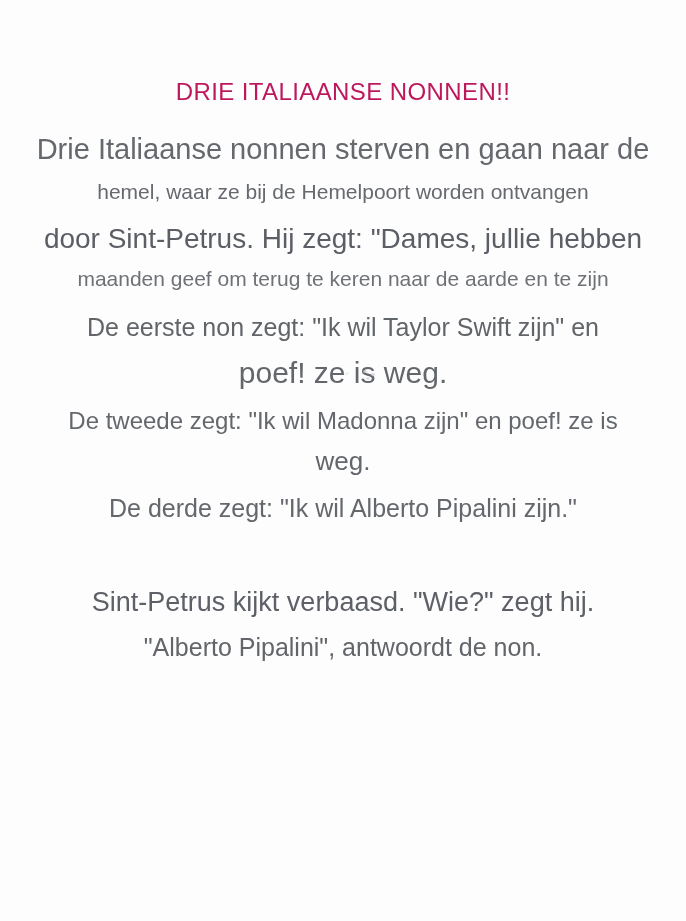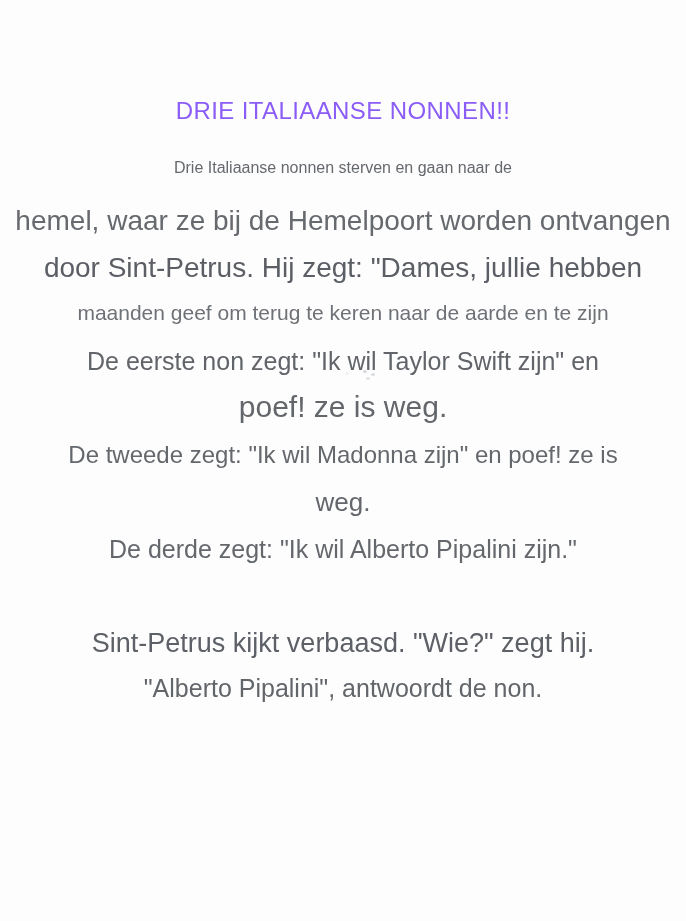--- a/index.html
+++ b/index.html
@@ -17,32 +17,32 @@
   .line {
     height: 40px;
     display: flex;
     align-items: center;
     justify-content: center;
     white-space: nowrap;
     color: #66696e;
     text-align: center;
   }
   
-  .l-t  { margin-top: 91px; font-size: 24px; font-weight: 500; color: #8b5cf6; letter-spacing: 0.4px; }
+  .l-t  { margin-top: 72px; font-size: 24px; font-weight: 500; color: #be185d; letter-spacing: 0.4px; }
   
-  .l0  { margin-top: 17px; font-size: 16px; color: #65686d; }
-  .l1  { margin-top: 13px;  font-size: 28px; color: #66696e; }
+  .l0  { margin-top: 17px; font-size: 29px; color: #65686d; }
+  .l1  { margin-top: 3px;  font-size: 21px; color: #66696e; }
   .l2  { margin-top: 7px;  font-size: 28px; color: #5b5e64; }
   .l3  { margin-top: 11px; font-size: 21.5px; color: #727579; }
-  .l4  { margin-top: 5px;  font-size: 21px; color: #6e7176; }
+  .l4  {  font-size: 21px; color: #6e7176; }
   .l5  { margin-top: 4px;  font-size: 25px; color: #63666b; }
   .l6  { margin-top: 8px;  font-size: 25px; color: #616469; }
   .l7  { margin-top: 6px;  font-size: 30px; color: #63666b; }
   .l8  { margin-top: 8px;  font-size: 24px; color: #64676c; }
-  .l9  { margin-top: 7px;  font-size: 26px; color: #63666b; }
+  .l9  {  font-size: 26px; color: #63666b; }
   .l10 { margin-top: 7px;  font-size: 25px; color: #64676c; }
   .l11 { margin-top: 54px; font-size: 27px; color: #5d6066; }
   .l12 { margin-top: 5px;  font-size: 25px; color: #626569; }
   .l13 { margin-top: 10px; font-size: 26px; color: #606368; }
   
   .smudge {
     position: absolute;
     left: 363px;
     top: 370px;
     width: 4px;

